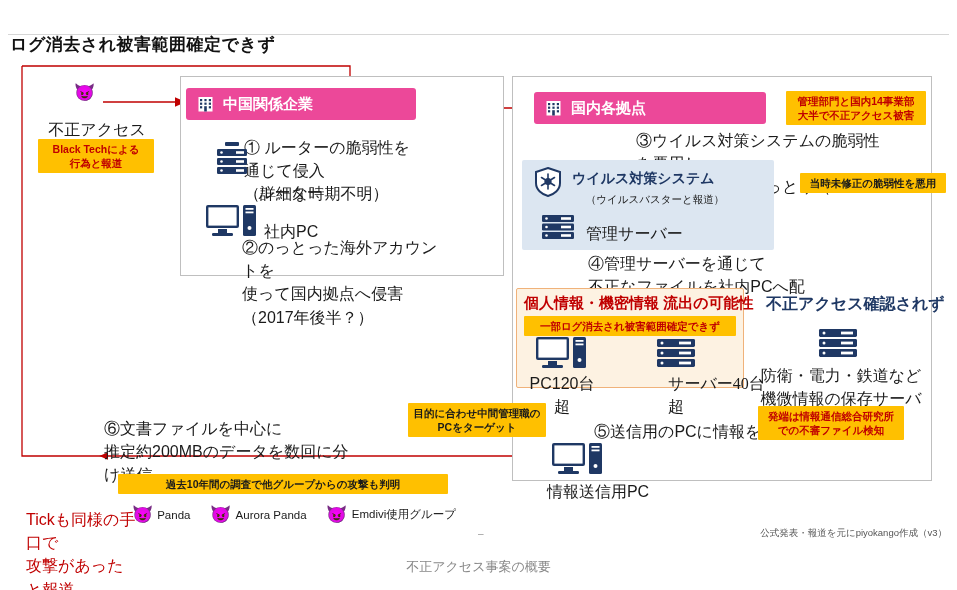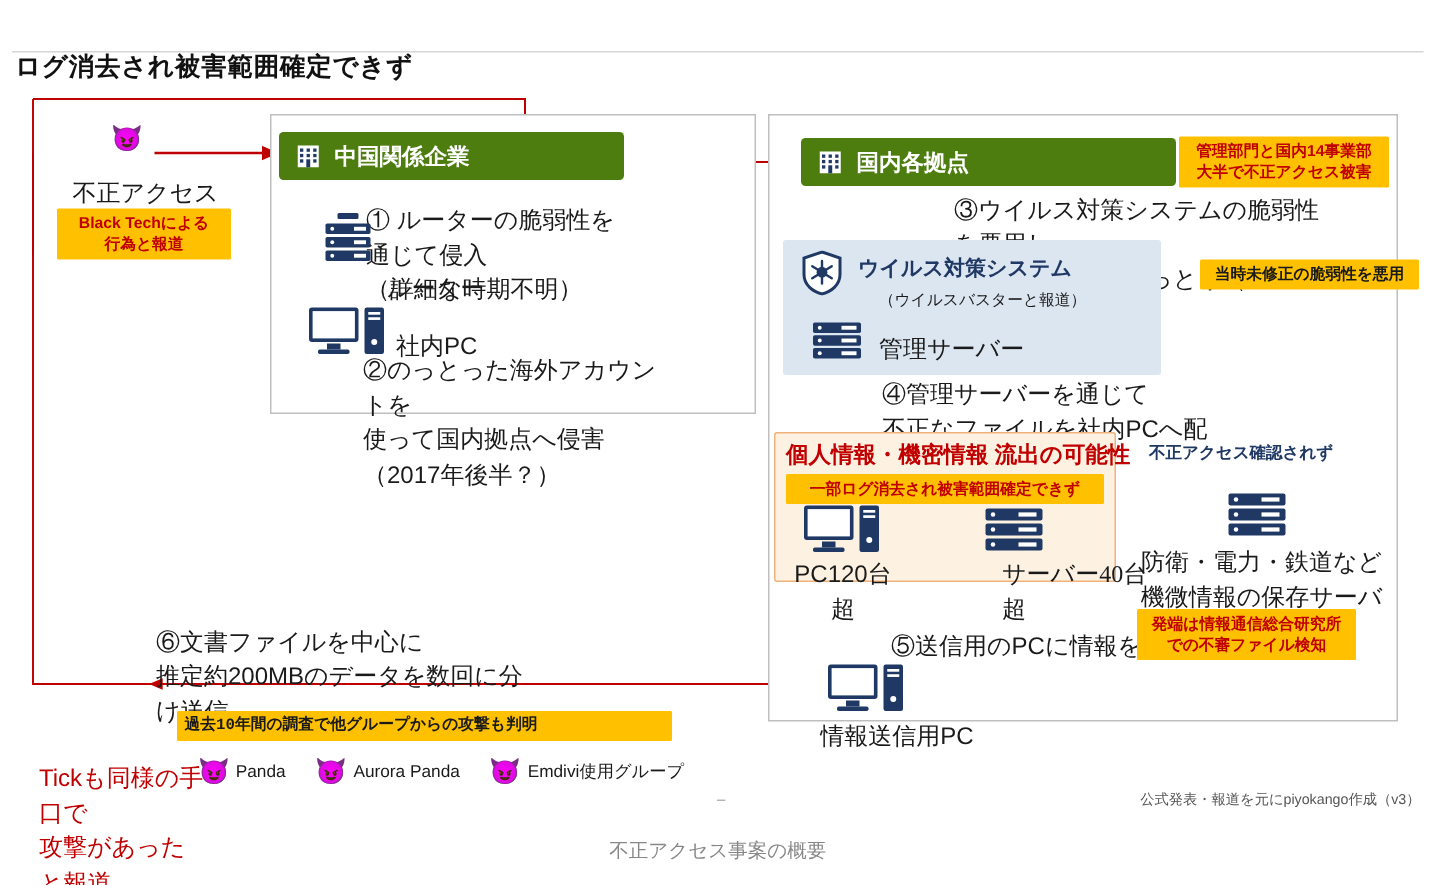--- a/index.html
+++ b/index.html
@@ -37,21 +37,21 @@
     position: absolute;
     left: 0;
     top: 36px;
     width: 957px;
     height: 520px;
   }
   .abs { position: absolute; }
 
   
   .navy-box {
-    background: #4d7c0f;
+    background: #ec4899;
     color: #ffffff;
     border-radius: 3px;
     display: flex;
     align-items: center;
     padding: 0 12px;
     box-sizing: border-box;
     font-size: 15px;
     font-weight: bold;
   }
   .navy-box .bldg { margin-right: 10px; }
@@ -106,21 +106,21 @@
     font-size: 10.5px;
     color: #1a1a1a;
     text-align: center;
   }
   .red-head {
     font-size: 15px;
     font-weight: bold;
     color: #C00000;
   }
   .navy-head {
-    font-size: 11px;
+    font-size: 16px;
     font-weight: bold;
     color: #1F3864;
   }
 
   
   #wires { position: absolute; left: 0; top: 0; width: 957px; height: 520px; }
 
   
   #caption {
     position: absolute;
@@ -265,21 +265,21 @@
     </svg>
   </div>
   <div class="abs lbl" style="left:264px; top:184px;">社内PC</div>
 
   <div class="abs lbl" style="left:242px; top:200px; width:200px; white-space:pre-line;">②のっとった海外アカウントを
 使って国内拠点へ侵害
 （2017年後半？）</div>
 
   <div class="abs grey-group" style="left:512px; top:40px; width:420px; height:405px;"></div>
 
-  <div class="abs navy-box" style="left:534px; top:56px; width:250px; height:32px;">
+  <div class="abs navy-box" style="left:534px; top:56px; width:232px; height:32px;">
     <span class="bldg">
       <svg class="icon" width="15" height="16" viewBox="0 0 15 16">
         <rect x="0.5" y="1" width="14" height="14.5" fill="#ffffff"></rect>
         <g fill="#1F3864">
           <rect x="2" y="3" width="2.2" height="2.2"></rect>
             <rect x="6.4" y="3" width="2.2" height="2.2"></rect>
             <rect x="10.8" y="3" width="2.2" height="2.2"></rect>
           <rect x="2" y="6.6" width="2.2" height="2.2"></rect>
             <rect x="6.4" y="6.6" width="2.2" height="2.2"></rect>
             <rect x="10.8" y="6.6" width="2.2" height="2.2"></rect>
@@ -373,20 +373,22 @@
           <circle cx="6" cy="15" r="1.5"></circle>
           <circle cx="6" cy="25" r="1.5"></circle>
         <rect x="23" y="3.6" width="12" height="2.8"></rect>
           <rect x="23" y="13.6" width="12" height="2.8"></rect>
           <rect x="23" y="23.6" width="12" height="2.8"></rect>
       </g>
     </svg>
   </div>
   <div class="abs lbl" style="left:668px; top:336px; width:100px; text-align:left;font-family:Liberation Serif, serif;">サーバー40台超</div>
 
+  <div class="abs yellow" style="left:408px; top:367px; width:138px; white-space:pre-line;">目的に合わせ中間管理職の
+PCをターゲット</div>
 
   <div class="abs navy-head" style="left:766px; top:258px;">不正アクセス確認されず</div>
 
   <div class="abs" style="left:818px; top:292px;">
     <svg class="icon" width="40" height="30" viewBox="0 0 40 30">
       <g fill="#1F3864">
         <rect x="1" y="1" width="38" height="8" rx="1.4"></rect>
         <rect x="1" y="11" width="38" height="8" rx="1.4"></rect>
         <rect x="1" y="21" width="38" height="8" rx="1.4"></rect>
       </g>
@@ -422,21 +424,21 @@
     </svg>
   </div>
   <div class="abs lbl" style="left:538px; top:444px; width:120px; text-align:center;">情報送信用PC</div>
 
   <div class="abs yellow red-text" style="left:758px; top:370px; width:146px; white-space:pre-line;">発端は情報通信総合研究所
 での不審ファイル検知</div>
 
   <div class="abs lbl" style="left:104px; top:381px; width:260px; white-space:pre-line;">⑥文書ファイルを中心に
 推定約200MBのデータを数回に分け送信</div>
 
-  <div class="abs yellow" style="left:118px; top:438px; width:330px; text-align:left;font-family:Liberation Mono, monospace;">過去10年間の調査で他グループからの攻撃も判明</div>
+  <div class="abs yellow" style="left:118px; top:438px; width:330px; text-align:center;">過去10年間の調査で他グループからの攻撃も判明</div>
 
   <div class="abs lbl lbl-red" style="left:26px; top:472px; width:110px; white-space:pre-line;">Tickも同様の手口で
 攻撃があったと報道</div>
 
   <div class="abs legend-row" style="left:132px; top:470px;">
     <div class="legend-item">
       <span class="devil">😈</span>
       <span>Panda</span>
     </div>
     <div class="legend-item">

